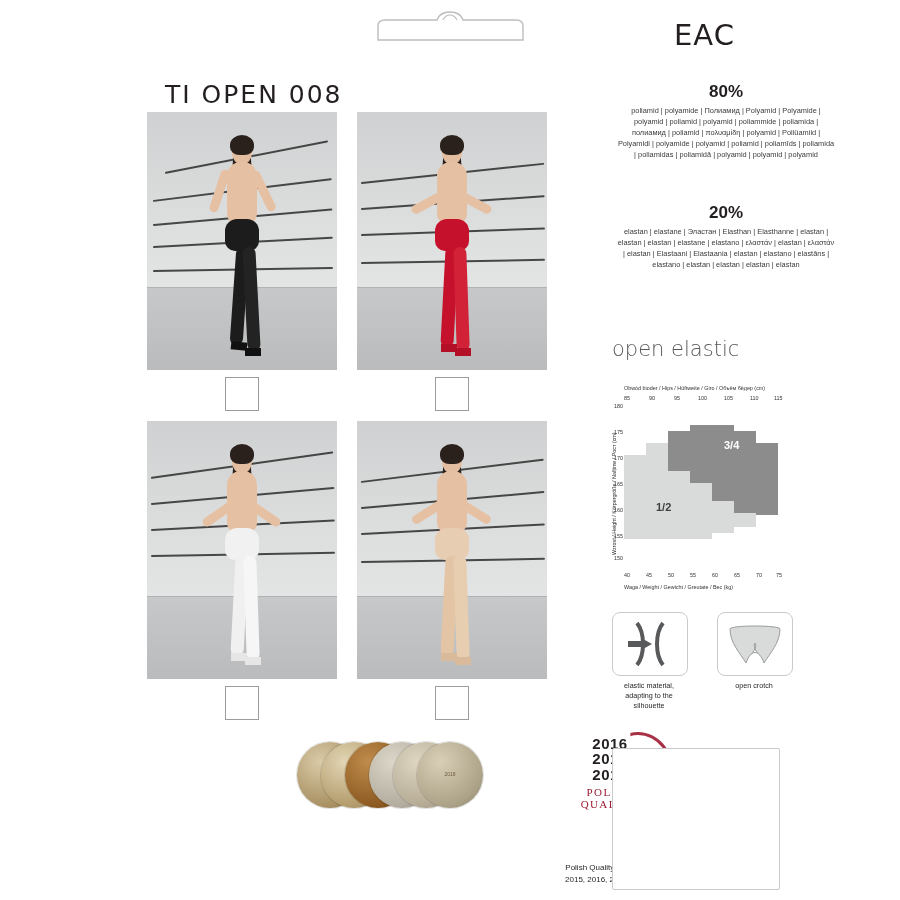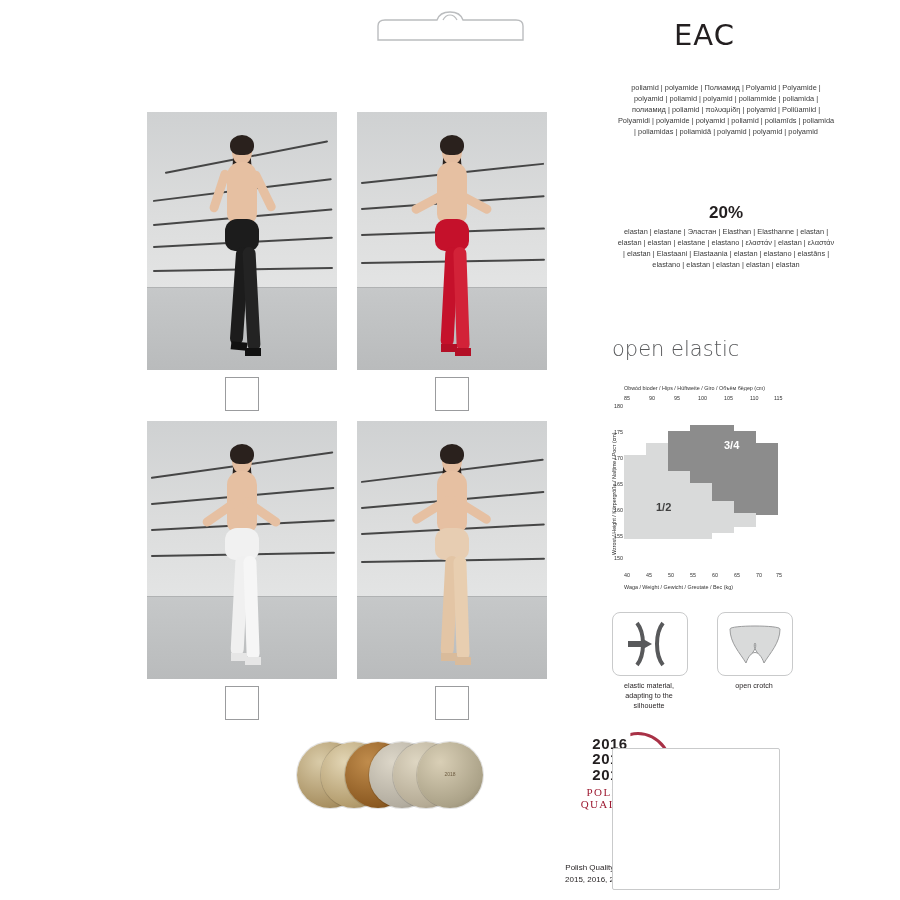--- a/index.html
+++ b/index.html
@@ -205,20 +205,21 @@
     <svg width="155" height="32" viewBox="0 0 155 32">
       <path d="M5,30 L5,16 C5,12 8,10 12,10 L64,10 C66,4 70,2 77,2 C84,2 88,4 90,10 L143,10 C147,10 150,12 150,16 L150,30 Z" fill="none" stroke="#bbbdbf" stroke-width="1.4"></path>
       <path d="M70,10 C72,6 74,5 77,5 C80,5 82,6 84,10" fill="none" stroke="#bbbdbf" stroke-width="1.2"></path>
     </svg>
   </div>
 
   <div class="divider"></div>
 
   <div class="left-panel">
 
+    <div class="product-title">TI OPEN 008</div>
 
     <div class="photo-grid">
 
       <div class="photo-row">
 
         <div class="photo-cell">
           <div class="photo">
             <div class="bg-top"></div>
               <div class="bg-bottom"></div>
               <div class="floor-line"></div>
@@ -372,20 +373,21 @@
         <div>2015, 2016, 2017 &amp; 2018</div>
       </div>
     </div>
   </div>
 
   <div class="right-panel">
 
     <div class="eac">EAC</div>
 
     <div class="comp" style="top:82px;">
+      <div class="comp-pct">80%</div>
       <div class="comp-list">poliamid | polyamide | Полиамид | Polyamid | Polyamide | polyamid | poliamid | polyamid | poliammide | poliamida | полиамид | poliamid | πολυαμίδη | polyamid | Poliüamiid | Polyamidi | polyamide | polyamid | poliamid | poliamīds | poliamida | poliamidas | poliamidă | polyamid | polyamid | polyamid</div>
     </div>
 
     <div class="comp" style="top:203px;">
       <div class="comp-pct">20%</div>
       <div class="comp-list">elastan | elastane | Эластан | Elasthan | Elasthanne | elastan | elastan | elastan | elastane | elastano | ελαστάν | elastan | ελαστάν | elastan | Elastaani | Elastaania | elastan | elastano | elastāns | elastano | elastan | elastan | elastan | elastan</div>
     </div>
 
     <div class="open-tights">open elastic</div>
 

